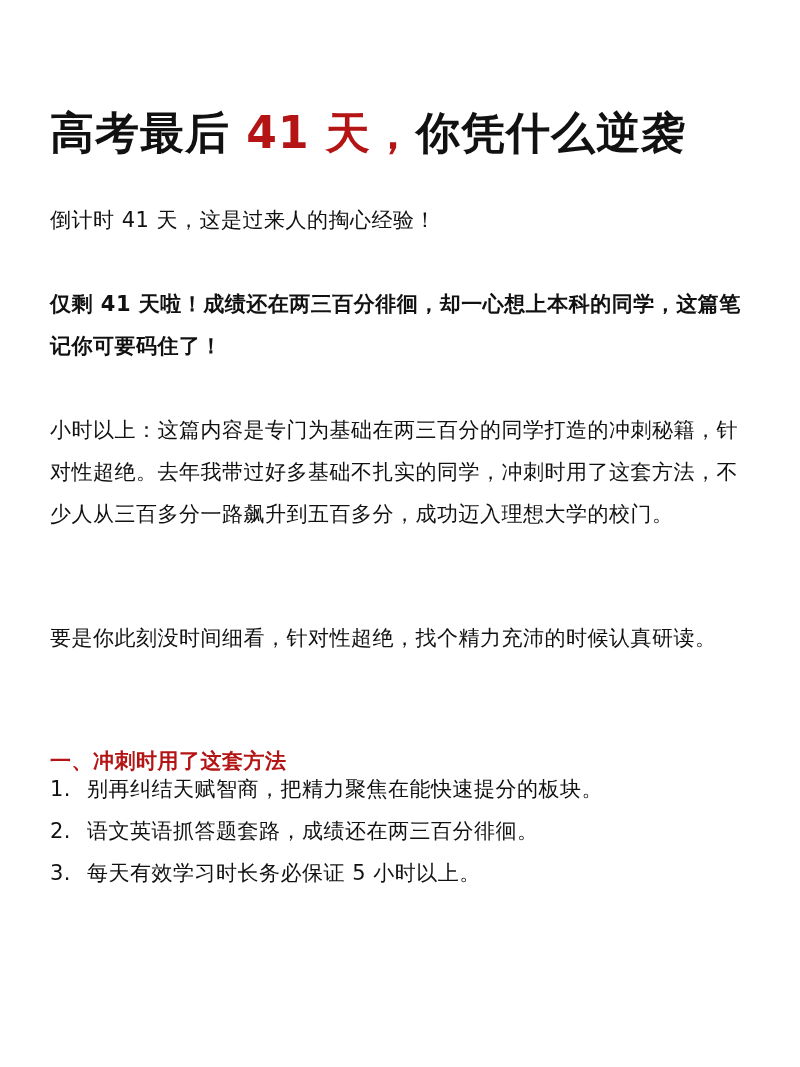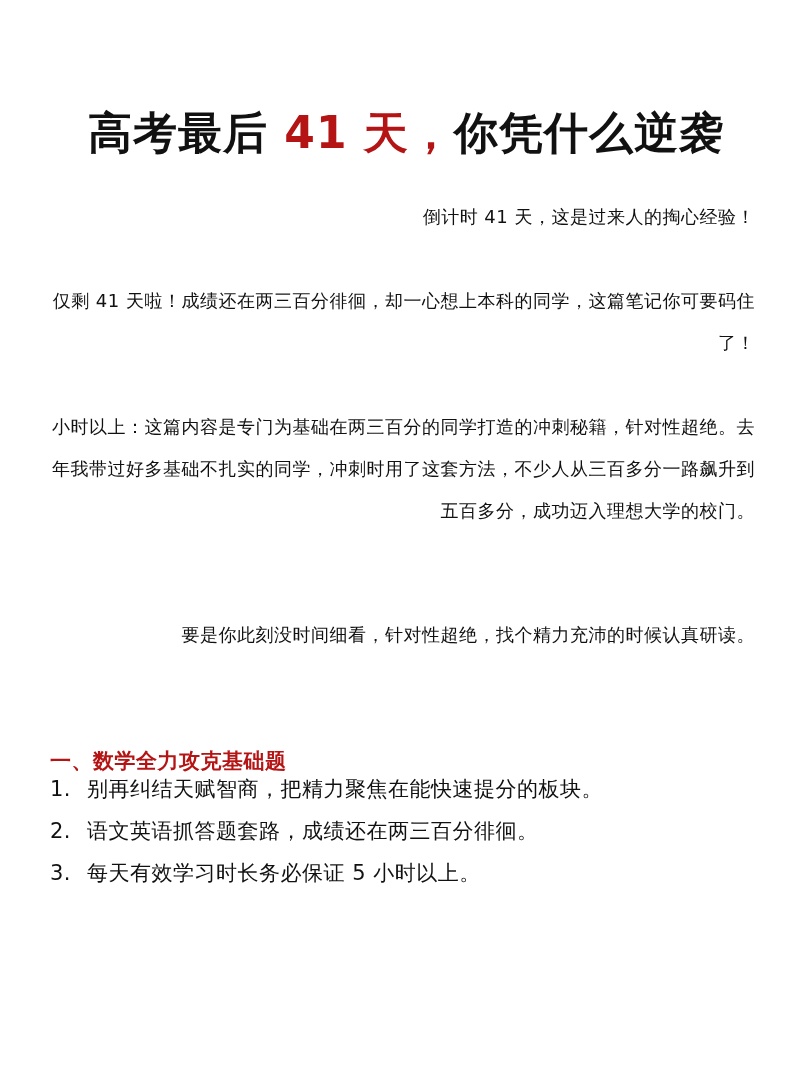--- a/index.html
+++ b/index.html
@@ -25,37 +25,35 @@
     .title {
       position: absolute;
       left: 50px;
       top: 76px;
       font-size: 44px;
       font-weight: bold;
       line-height: 56px;
       white-space: nowrap;
       letter-spacing: 1px;
       color: #111111;
-      margin-left: 38px;
     }
     .title .accent {
       color: #b41414;
     }
     .para {
       position: absolute;
       left: 50px;
       width: 705px;
-      font-size: 18px;
+      font-size: 21px;
       line-height: 42px;
       color: #111111;
       letter-spacing: 0.5px;
-      text-align: right;
     }
     .p1 { top: 178px; }
-    .p2 { top: 262px; }
+    .p2 { top: 262px; font-weight: bold; }
     .p3 { top: 388px; }
     .p4 { top: 596px; }
     .section-heading {
       position: absolute;
       left: 50px;
       top: 726px;
       font-size: 21px;
       line-height: 36px;
       color: #b41414;
       white-space: nowrap;
@@ -88,21 +86,21 @@
 
 <div class="page">
 
   <h1 class="title"><span>高考最后</span><span class="accent"> 41 天，</span><span>你凭什么逆袭</span></h1>
 
   <p class="para p1">倒计时 41 天，这是过来人的掏心经验！</p>
   <p class="para p2">仅剩 41 天啦！成绩还在两三百分徘徊，却一心想上本科的同学，这篇笔记你可要码住了！</p>
   <p class="para p3">小时以上：这篇内容是专门为基础在两三百分的同学打造的冲刺秘籍，针对性超绝。去年我带过好多基础不扎实的同学，冲刺时用了这套方法，不少人从三百多分一路飙升到五百多分，成功迈入理想大学的校门。</p>
   <p class="para p4">要是你此刻没时间细看，针对性超绝，找个精力充沛的时候认真研读。</p>
 
-  <h2 class="section-heading">一、数学全力攻克基础题</h2>
+  <h2 class="section-heading">一、冲刺时用了这套方法</h2>
 
   <ol class="list">
     <li class="list-item">
       <span class="list-num">1.</span>
       <span>别再纠结天赋智商，把精力聚焦在能快速提分的板块。</span>
     </li>
     <li class="list-item">
       <span class="list-num">2.</span>
       <span>语文英语抓答题套路，成绩还在两三百分徘徊。</span>
     </li>

